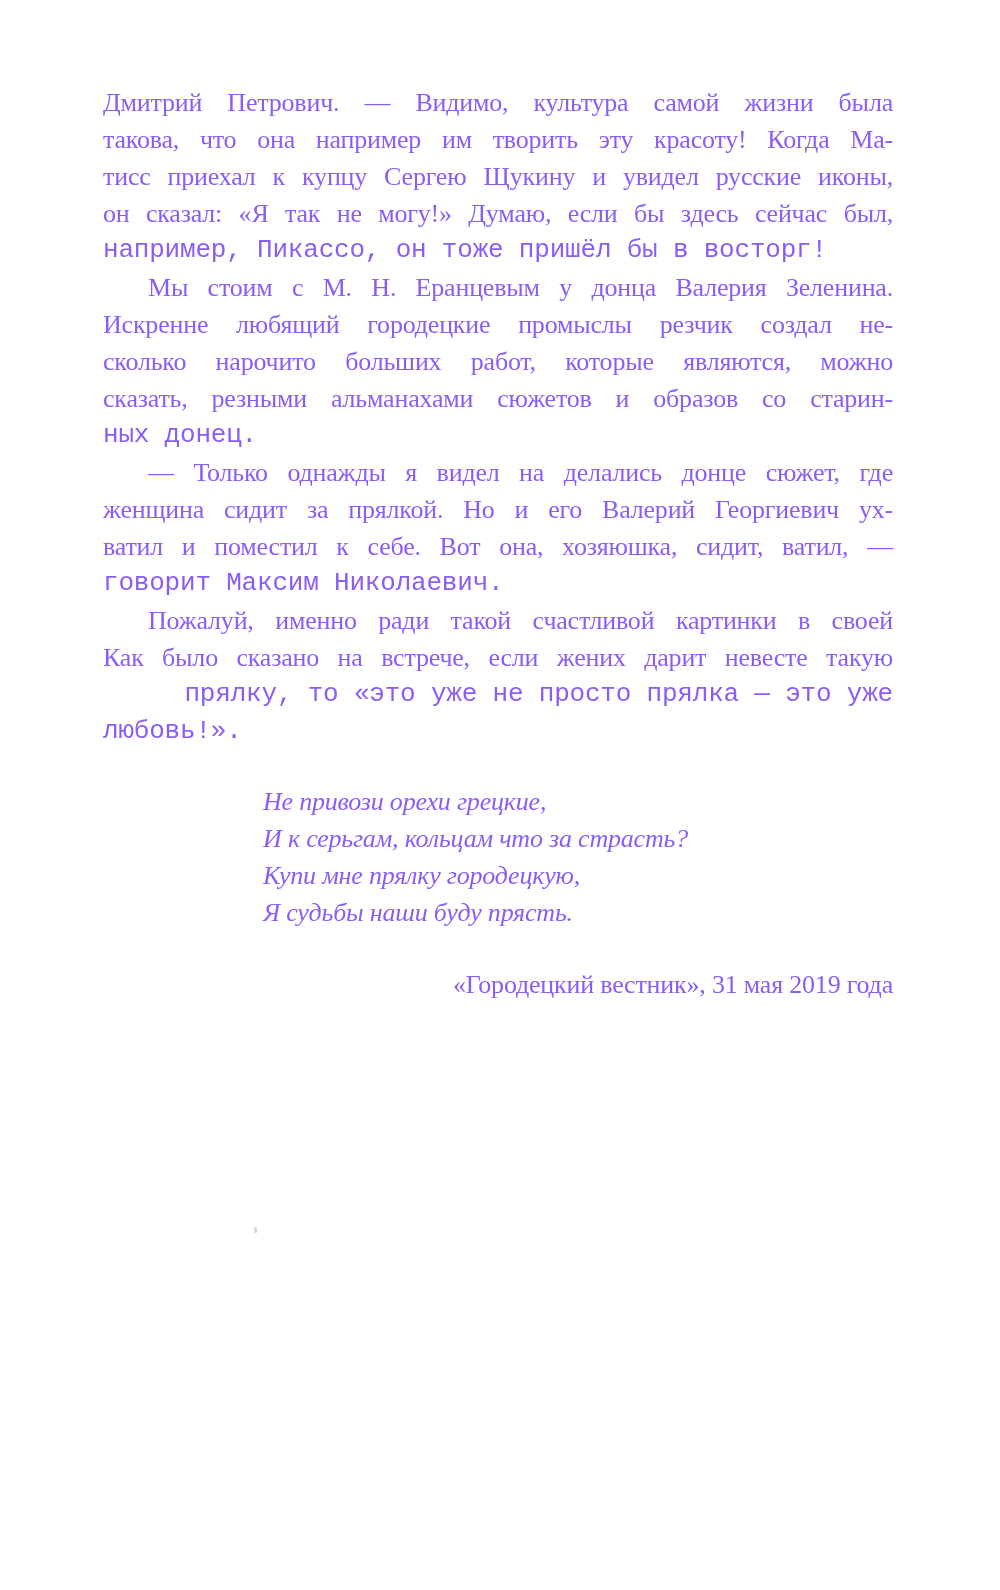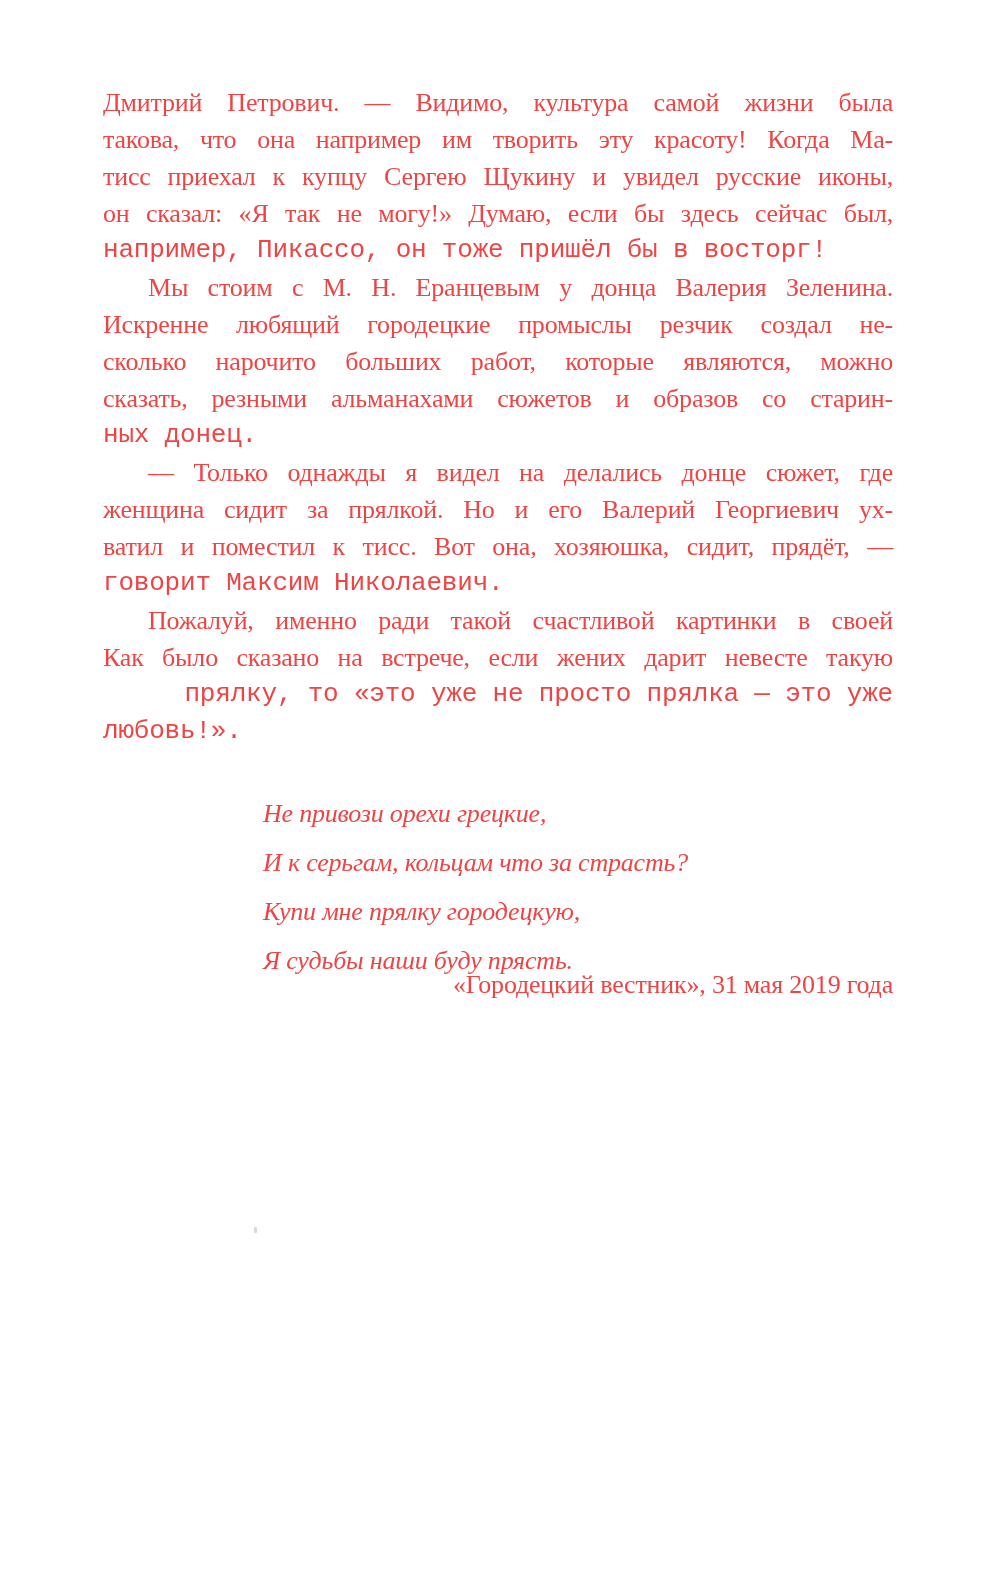--- a/index.html
+++ b/index.html
@@ -7,21 +7,21 @@
     padding: 0;
     background: #e9e9e9;
   }
   .page {
     position: relative;
     width: 1000px;
     height: 1590px;
     margin: 0 auto;
     background: #ffffff;
     overflow: hidden;
-    color: #ef4444;
+    color: #8b5cf6;
     font-family: "Liberation Serif", "DejaVu Serif", serif;
   }
   .body-text {
     position: absolute;
     left: 103px;
     top: 84px;
     width: 790px;
     font-size: 26px;
     line-height: 37px;
     letter-spacing: -0.2px;
@@ -44,21 +44,20 @@
     left: 263px;
     top: 783px;
     font-size: 26px;
     line-height: 37px;
     font-style: italic;
     letter-spacing: -0.2px;
   }
   .poem .ln {
     text-align: right;
     text-align-last: left;
-    margin-top: 12px;
   }
   .attribution {
     position: absolute;
     left: 103px;
     top: 966px;
     width: 790px;
     font-size: 26px;
     line-height: 37px;
     text-align: right;
     letter-spacing: -0.2px;
@@ -92,21 +91,21 @@
       <span class="ln ind">Мы стоим с М. Н. Еранцевым у донца Валерия Зеленина.</span>
       <span class="ln">Искренне любящий городецкие промыслы резчик создал не-</span>
       <span class="ln">сколько нарочито больших работ, которые являются, можно</span>
       <span class="ln">сказать, резными альманахами сюжетов и образов со старин-</span>
       <span class="ln last">ных донец.</span>
     </p>
 
     <p class="para">
       <span class="ln ind">— Только однажды я видел на делались донце сюжет, где</span>
       <span class="ln">женщина сидит за прялкой. Но и его Валерий Георгиевич ух-</span>
-      <span class="ln">ватил и поместил к тисс. Вот она, хозяюшка, сидит, прядёт, —</span>
+      <span class="ln">ватил и поместил к себе. Вот она, хозяюшка, сидит, ватил, —</span>
       <span class="ln last">говорит Максим Николаевич.</span>
     </p>
 
     <p class="para">
       <span class="ln ind">Пожалуй, именно ради такой счастливой картинки в своей</span>
       <span class="ln">Как было сказано на встрече, если жених дарит невесте такую</span>
       <span class="ln last">прялку, то «это уже не просто прялка — это уже любовь!».</span>
     </p>
 
   </main>

